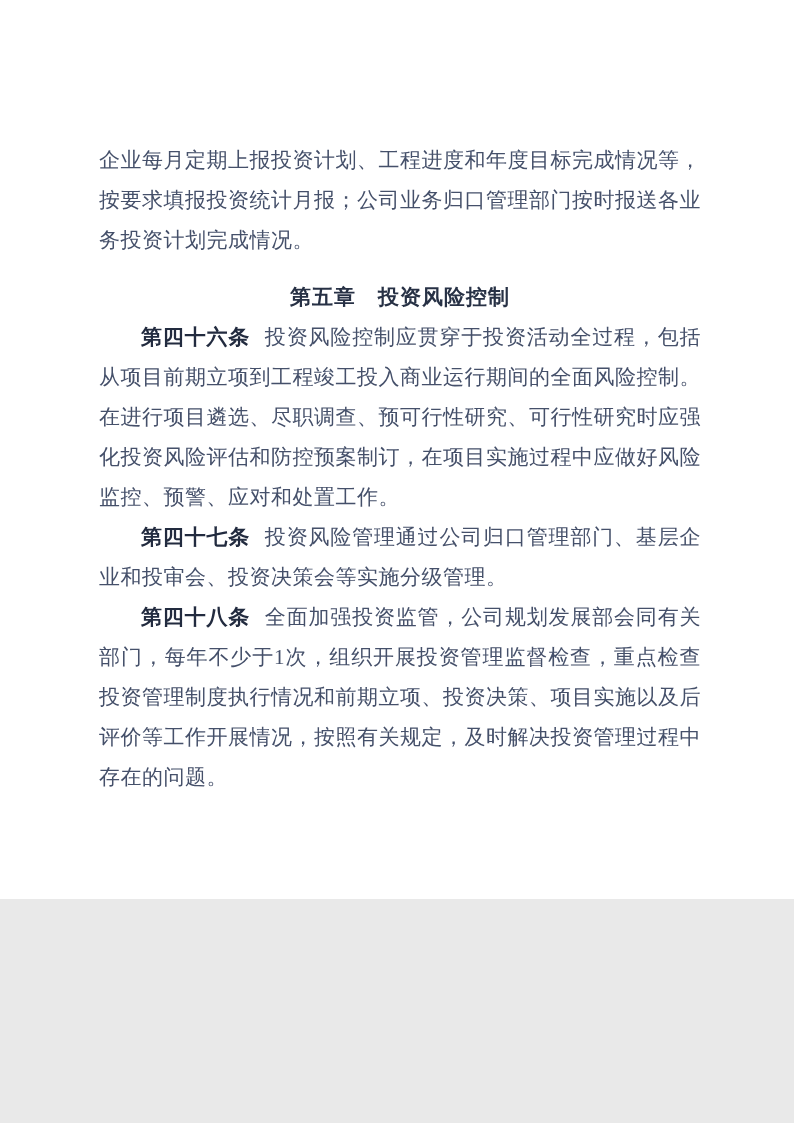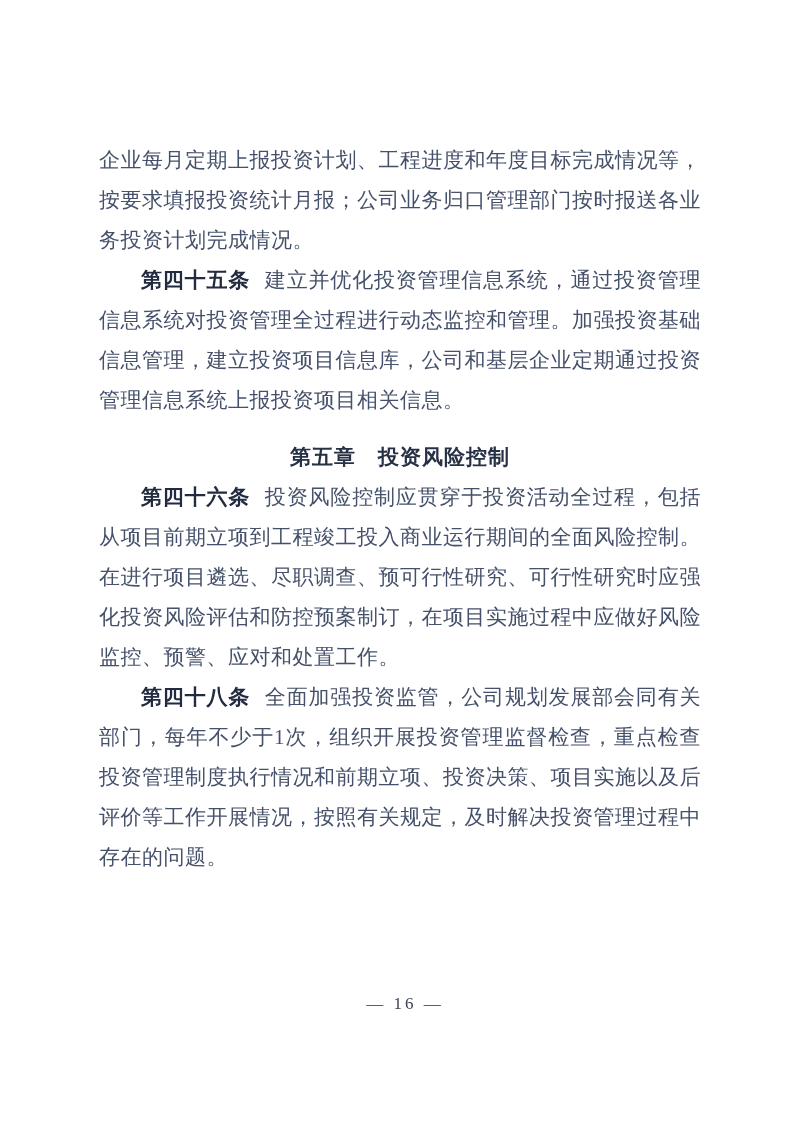--- a/index.html
+++ b/index.html
@@ -3,21 +3,21 @@
 <meta charset="utf-8">
 <style>
   html, body {
     margin: 0;
     padding: 0;
     background: #e9e9e9;
   }
   .page {
     position: relative;
     width: 794px;
-    height: 1123px;
+    height: 899px;
     margin: 0 auto;
     background: #ffffff;
     font-family: "Liberation Serif", "DejaVu Serif", serif;
     color: #45506a;
     overflow: hidden;
   }
   .content {
     position: absolute;
     left: 99px;
     top: 140px;
@@ -63,26 +63,26 @@
   }
 </style>
 </head>
 <body>
 
 <div class="page">
   <div class="content">
 
     <p class="para"><span>企业每月定期上报投资计划、工程进度和年度目标完成情况等，按要求填报投资统计月报；公司业务归口管理部门按时报送各业务投资计划完成情况。</span></p>
 
-    <p class="para indent"><span class="art-no">第四十五条</span><span>建立并优化投资管理信息系统，通过投资管理信息系统对投资管理全过程进行动态监控和管理。加强投资基础信息管理，建立投资项目信息库，公司和基层企业定期通过投资管理信息系统上报投资项目相关信息。</span></p>
 
     <h2 class="chapter-heading">第五章　投资风险控制</h2>
 
     <p class="para indent"><span class="art-no">第四十六条</span><span>投资风险控制应贯穿于投资活动全过程，包括从项目前期立项到工程竣工投入商业运行期间的全面风险控制。在进行项目遴选、尽职调查、预可行性研究、可行性研究时应强化投资风险评估和防控预案制订，在项目实施过程中应做好风险监控、预警、应对和处置工作。</span></p>
 
+    <p class="para indent"><span class="art-no">第四十七条</span><span>投资风险管理通过公司归口管理部门、基层企业和投审会、投资决策会等实施分级管理。</span></p>
 
     <p class="para indent"><span class="art-no">第四十八条</span><span>全面加强投资监管，公司规划发展部会同有关部门，每年不少于1次，组织开展投资管理监督检查，重点检查投资管理制度执行情况和前期立项、投资决策、项目实施以及后评价等工作开展情况，按照有关规定，及时解决投资管理过程中存在的问题。</span></p>
 
 
   </div>
 
   <div class="page-footer">— 16 —</div>
 </div>
 
 </body></html>

